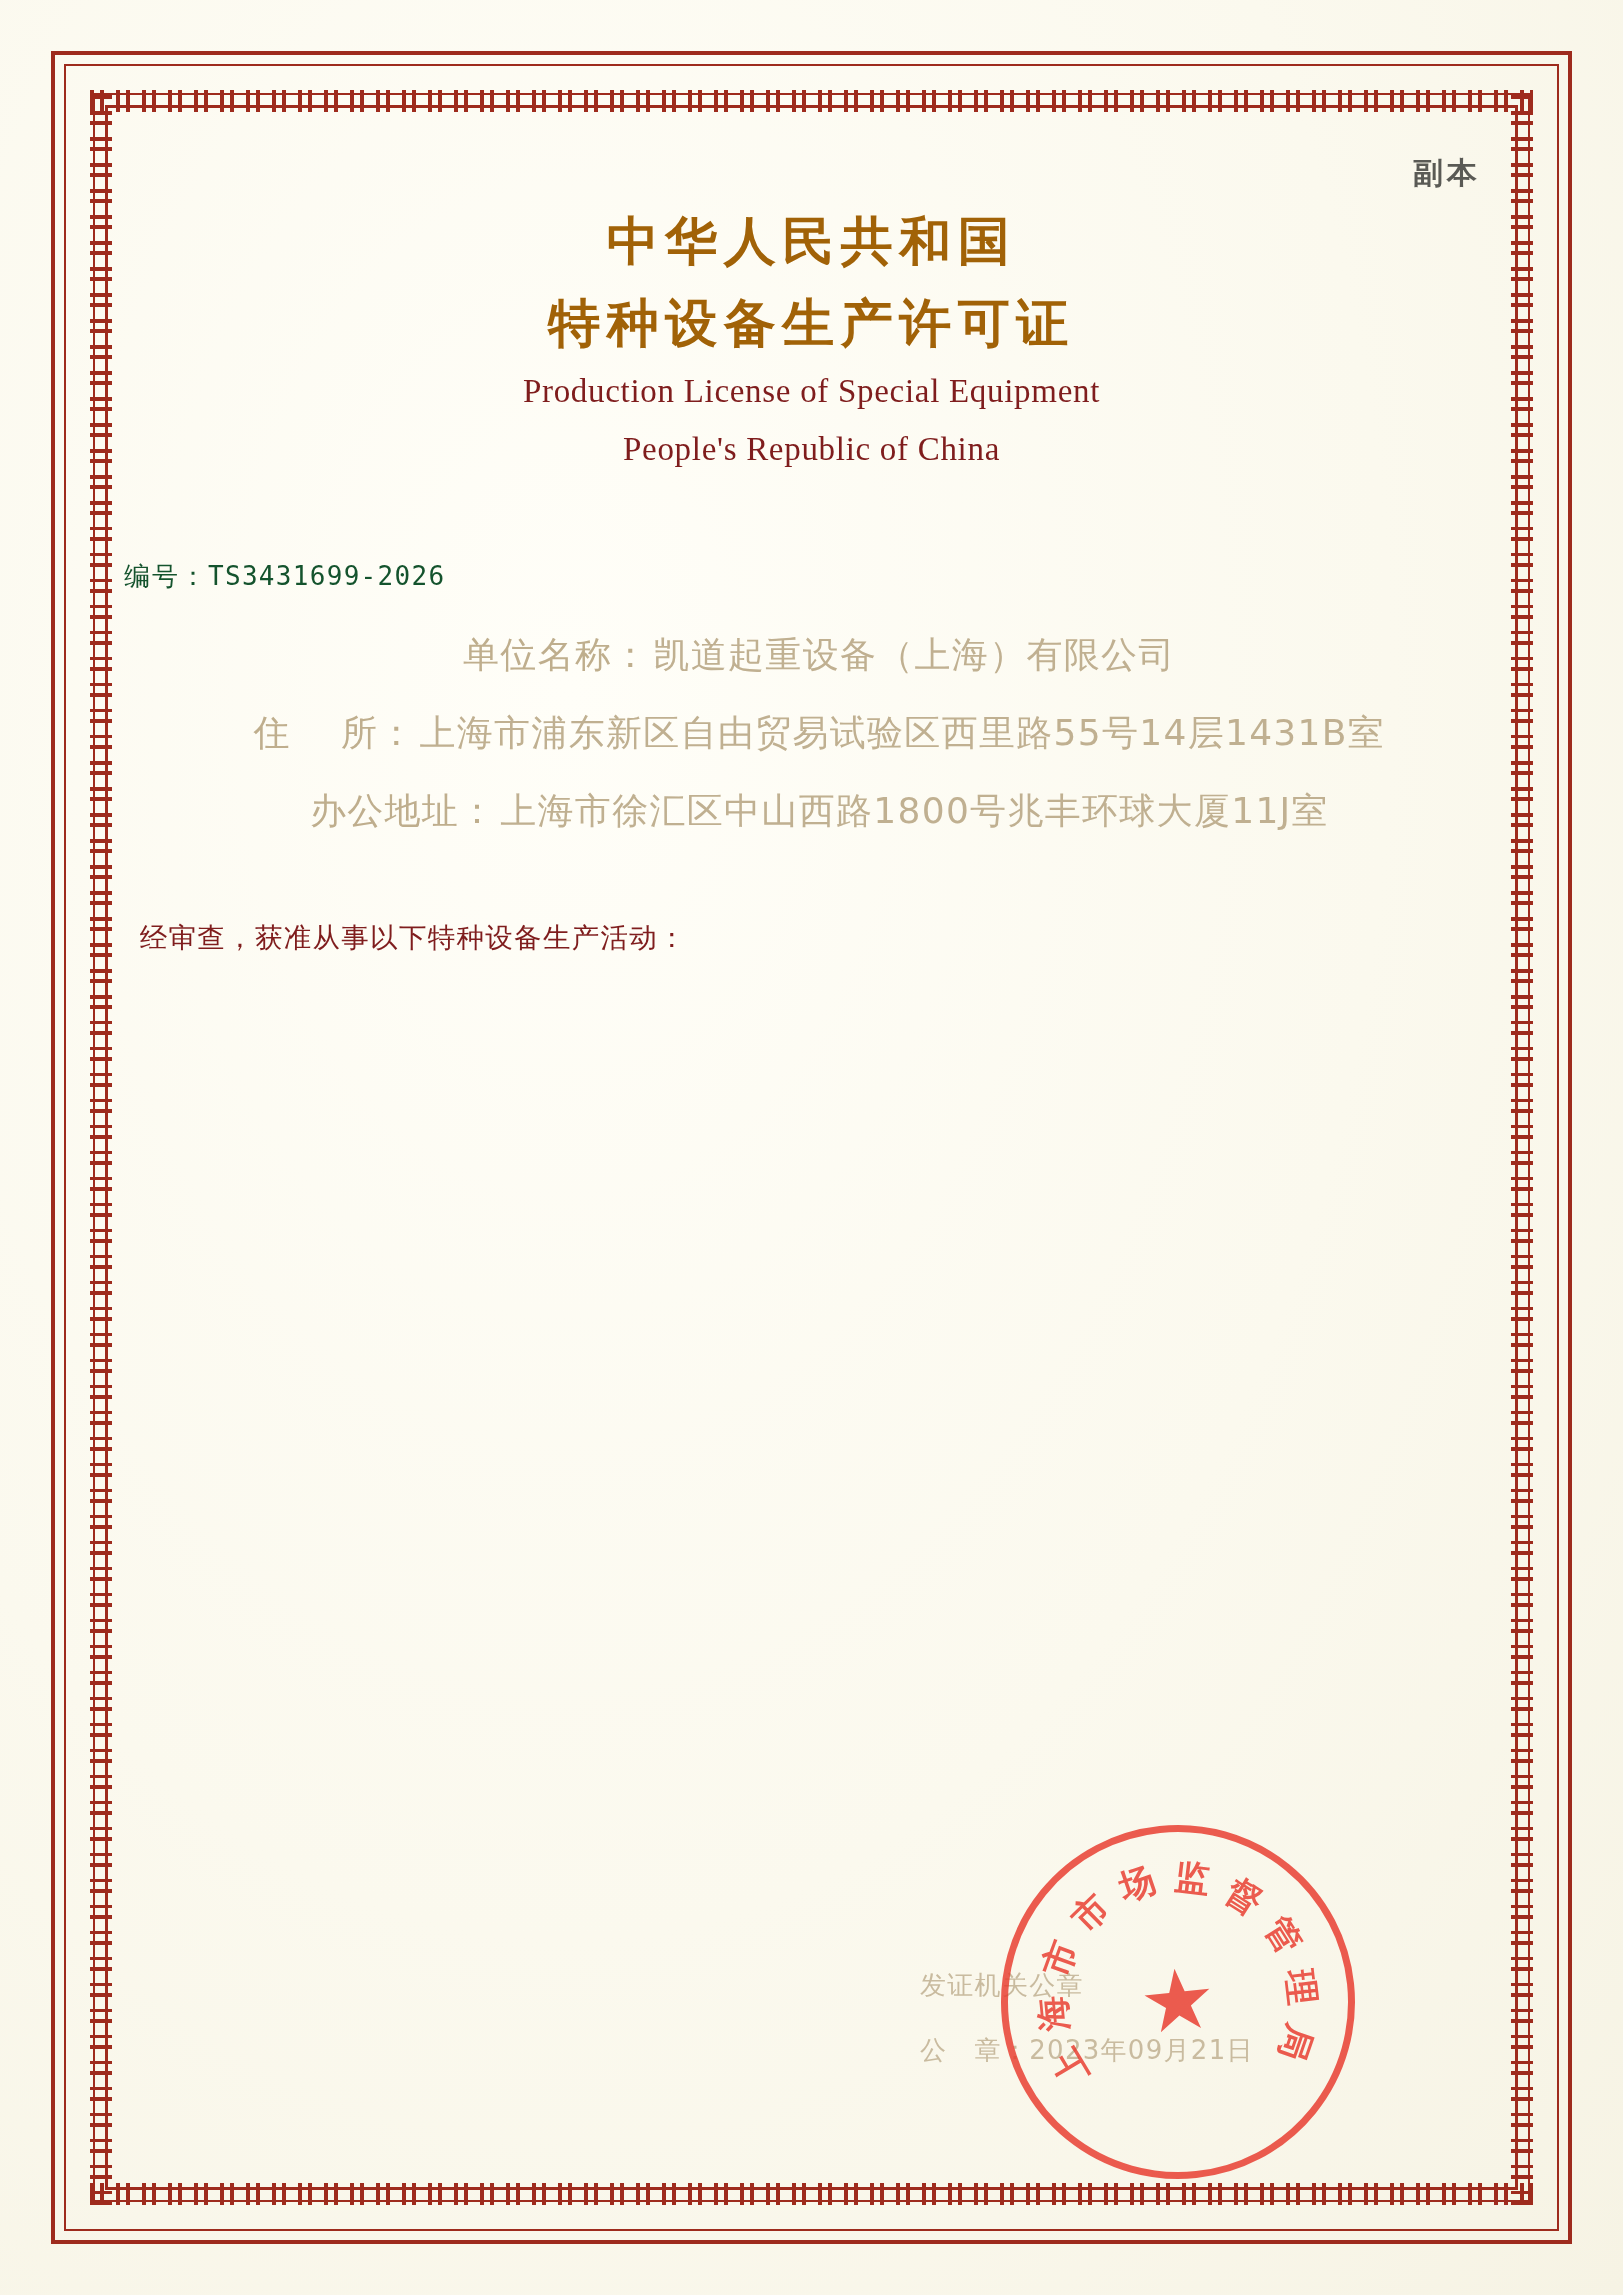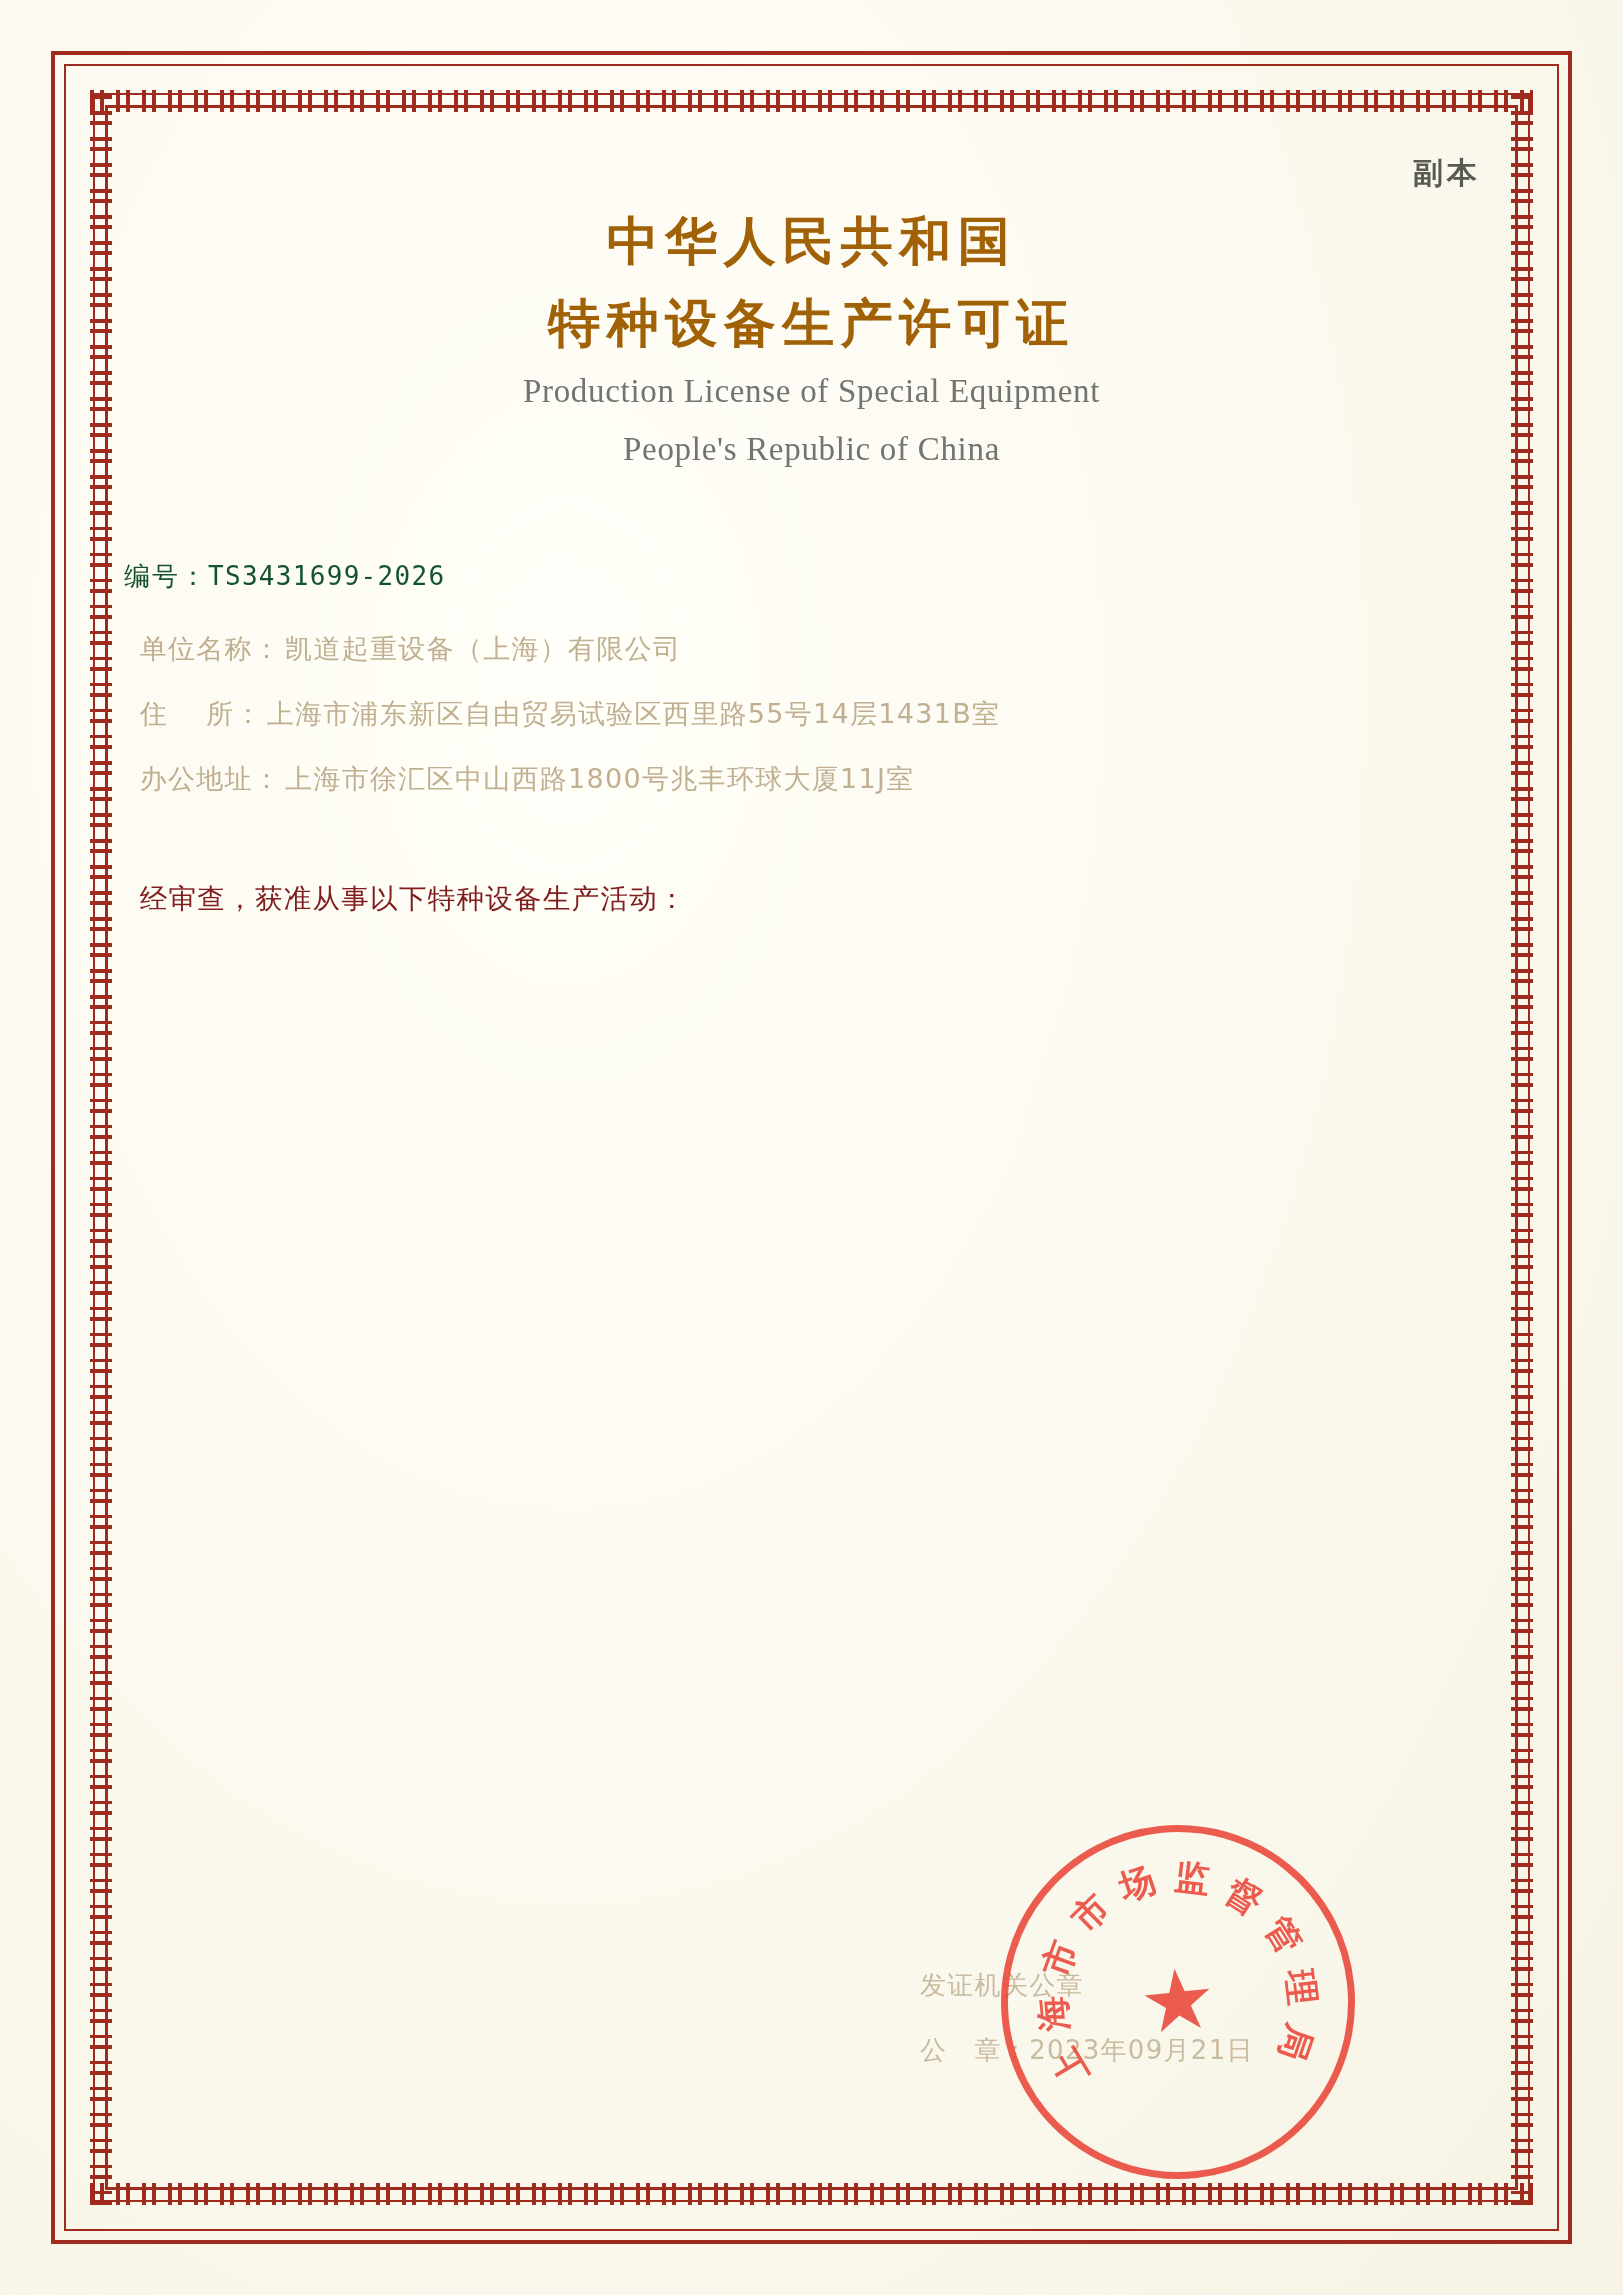--- a/index.html
+++ b/index.html
@@ -117,21 +117,21 @@
   }
   .title-cn1, .title-cn2 {
     color: #a16207;
     font-family: "DejaVu Sans", sans-serif;
     font-weight: 700;
     letter-spacing: 6.5px;
   }
   .title-cn1 { font-size: 52px; line-height: 1.25; }
   .title-cn2 { font-size: 52px; line-height: 1.3; margin-top: 16px; }
   .title-en1, .title-en2 {
-    color: #737373;
+    color: #7f1d1d;
     font-family: "Liberation Serif", serif;
     font-size: 33px;
     line-height: 1.5;
     margin-top: 9.2px;
     letter-spacing: 0.7px;
   }
 
   .serial {
     margin-top: 84px;
     text-align: left;
@@ -148,23 +148,24 @@
 
   .fields {
     margin-top: 37px;
     padding-left: 15.7px;
   }
   .field-row {
     display: flex;
     align-items: baseline;
     margin-bottom: 29px;
     color: #c2b293;
-    font-size: 27px;
-    font-family: "DejaVu Sans", sans-serif;
-    letter-spacing: 1.3px;
+    font-size: 36px;
+    font-family: "DejaVu Sans", sans-serif;
+    letter-spacing: 1.3px;
+    justify-content: center;
   }
   .field-label {
     white-space: pre;
     color: #bfae8d;
   }
   .field-value {
     color: #c0b091;
     margin-left: 3.9px;
   }
 

